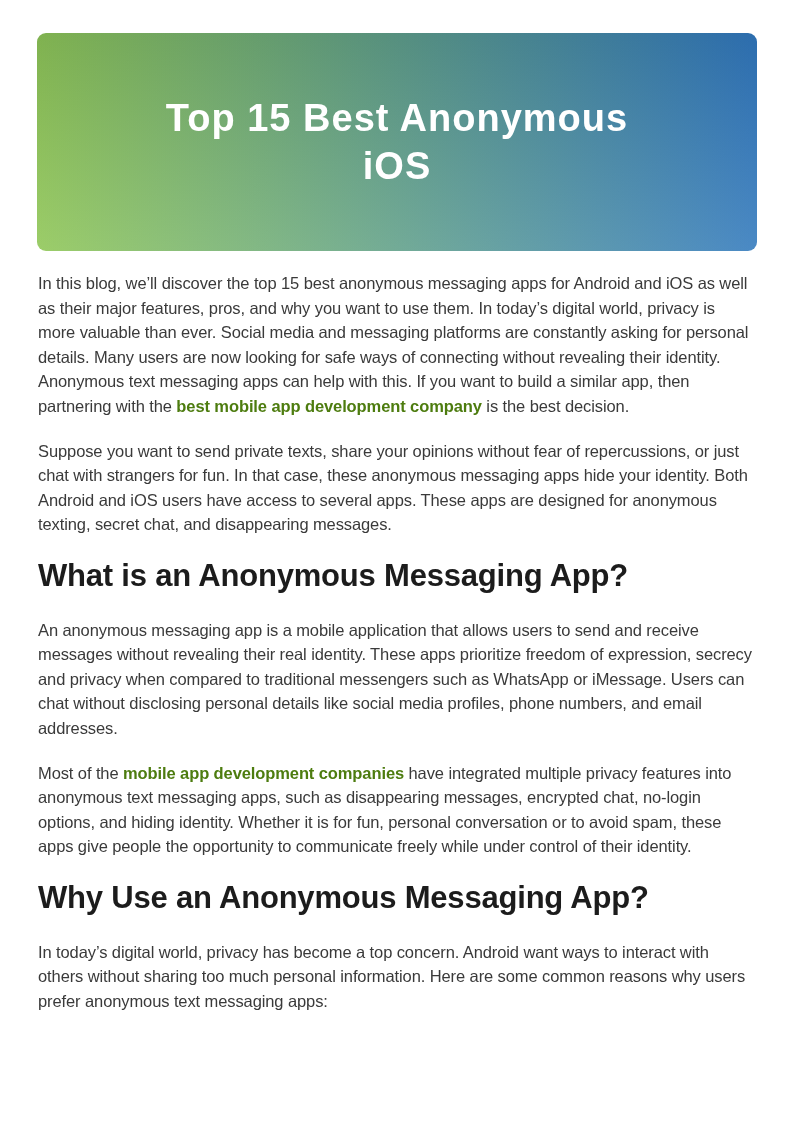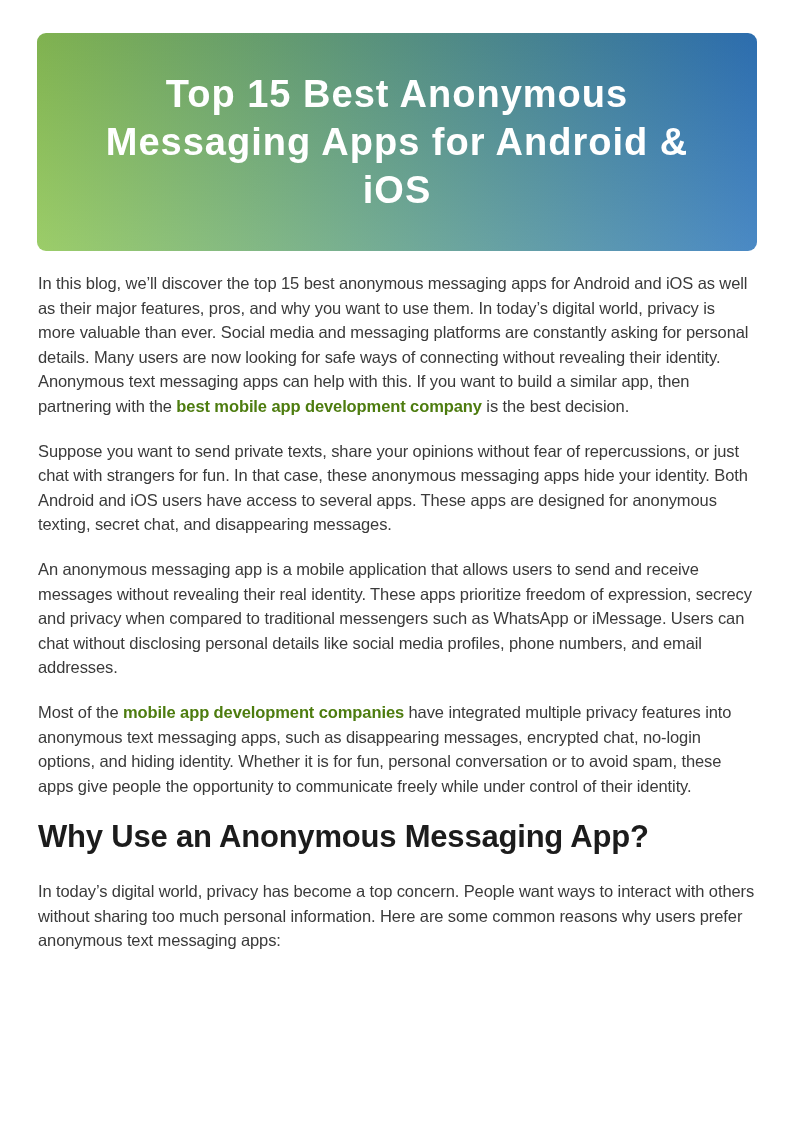--- a/index.html
+++ b/index.html
@@ -65,35 +65,35 @@
   }
 </style>
 </head>
 <body>
 
 <div class="page">
 
   <header class="hero" style="background: linear-gradient(rgba(0, 0, 40, 0.1), rgba(255, 255, 255, 0.12)), linear-gradient(to right, rgb(142, 198, 84), rgb(49, 121, 189));">
     <h1 class="hero-title" style="color: rgb(255, 255, 255);">
       <span class="line">Top 15 Best Anonymous</span>
-      <span class="line">Messaging Apps for Android &amp;</span>
       <span class="line">iOS</span>
     </h1>
   </header>
 
   <main class="content" style="color: rgb(58, 58, 58);">
 
     <p><span>In this blog, we’ll discover the top 15 best anonymous messaging apps for Android and iOS as well as their major features, pros, and why you want to use them. In today’s digital world, privacy is more valuable than ever. Social media and messaging platforms are constantly asking for personal details. Many users are now looking for safe ways of connecting without revealing their identity. Anonymous text messaging apps can help with this. If you want to build a similar app, then partnering with the </span><strong>best mobile app development company</strong><span> is the best decision.</span></p>
 
     <p>Suppose you want to send private texts, share your opinions without fear of repercussions, or just chat with strangers for fun. In that case, these anonymous messaging apps hide your identity. Both Android and iOS users have access to several apps. These apps are designed for anonymous texting, secret chat, and disappearing messages.</p>
 
+    <h2 class="section-heading" style="color: rgb(28, 28, 28);">What is an Anonymous Messaging App?</h2>
 
     <p>An anonymous messaging app is a mobile application that allows users to send and receive messages without revealing their real identity. These apps prioritize freedom of expression, secrecy and privacy when compared to traditional messengers such as WhatsApp or iMessage. Users can chat without disclosing personal details like social media profiles, phone numbers, and email addresses.</p>
 
     <p><span>Most of the </span><strong>mobile app development companies</strong><span> have integrated multiple privacy features into anonymous text messaging apps, such as disappearing messages, encrypted chat, no-login options, and hiding identity. Whether it is for fun, personal conversation or to avoid spam, these apps give people the opportunity to communicate freely while under control of their identity.</span></p>
 
     <h2 class="section-heading" style="color: rgb(28, 28, 28);">Why Use an Anonymous Messaging App?</h2>
 
-    <p>In today’s digital world, privacy has become a top concern. People want ways to interact with others without sharing too much personal information. Here are some common reasons why users prefer anonymous text messaging apps:</p>
+    <p>In today’s digital world, privacy has become a top concern. Android want ways to interact with others without sharing too much personal information. Here are some common reasons why users prefer anonymous text messaging apps:</p>
 
   </main>
 
 </div>
 
 </body></html>

